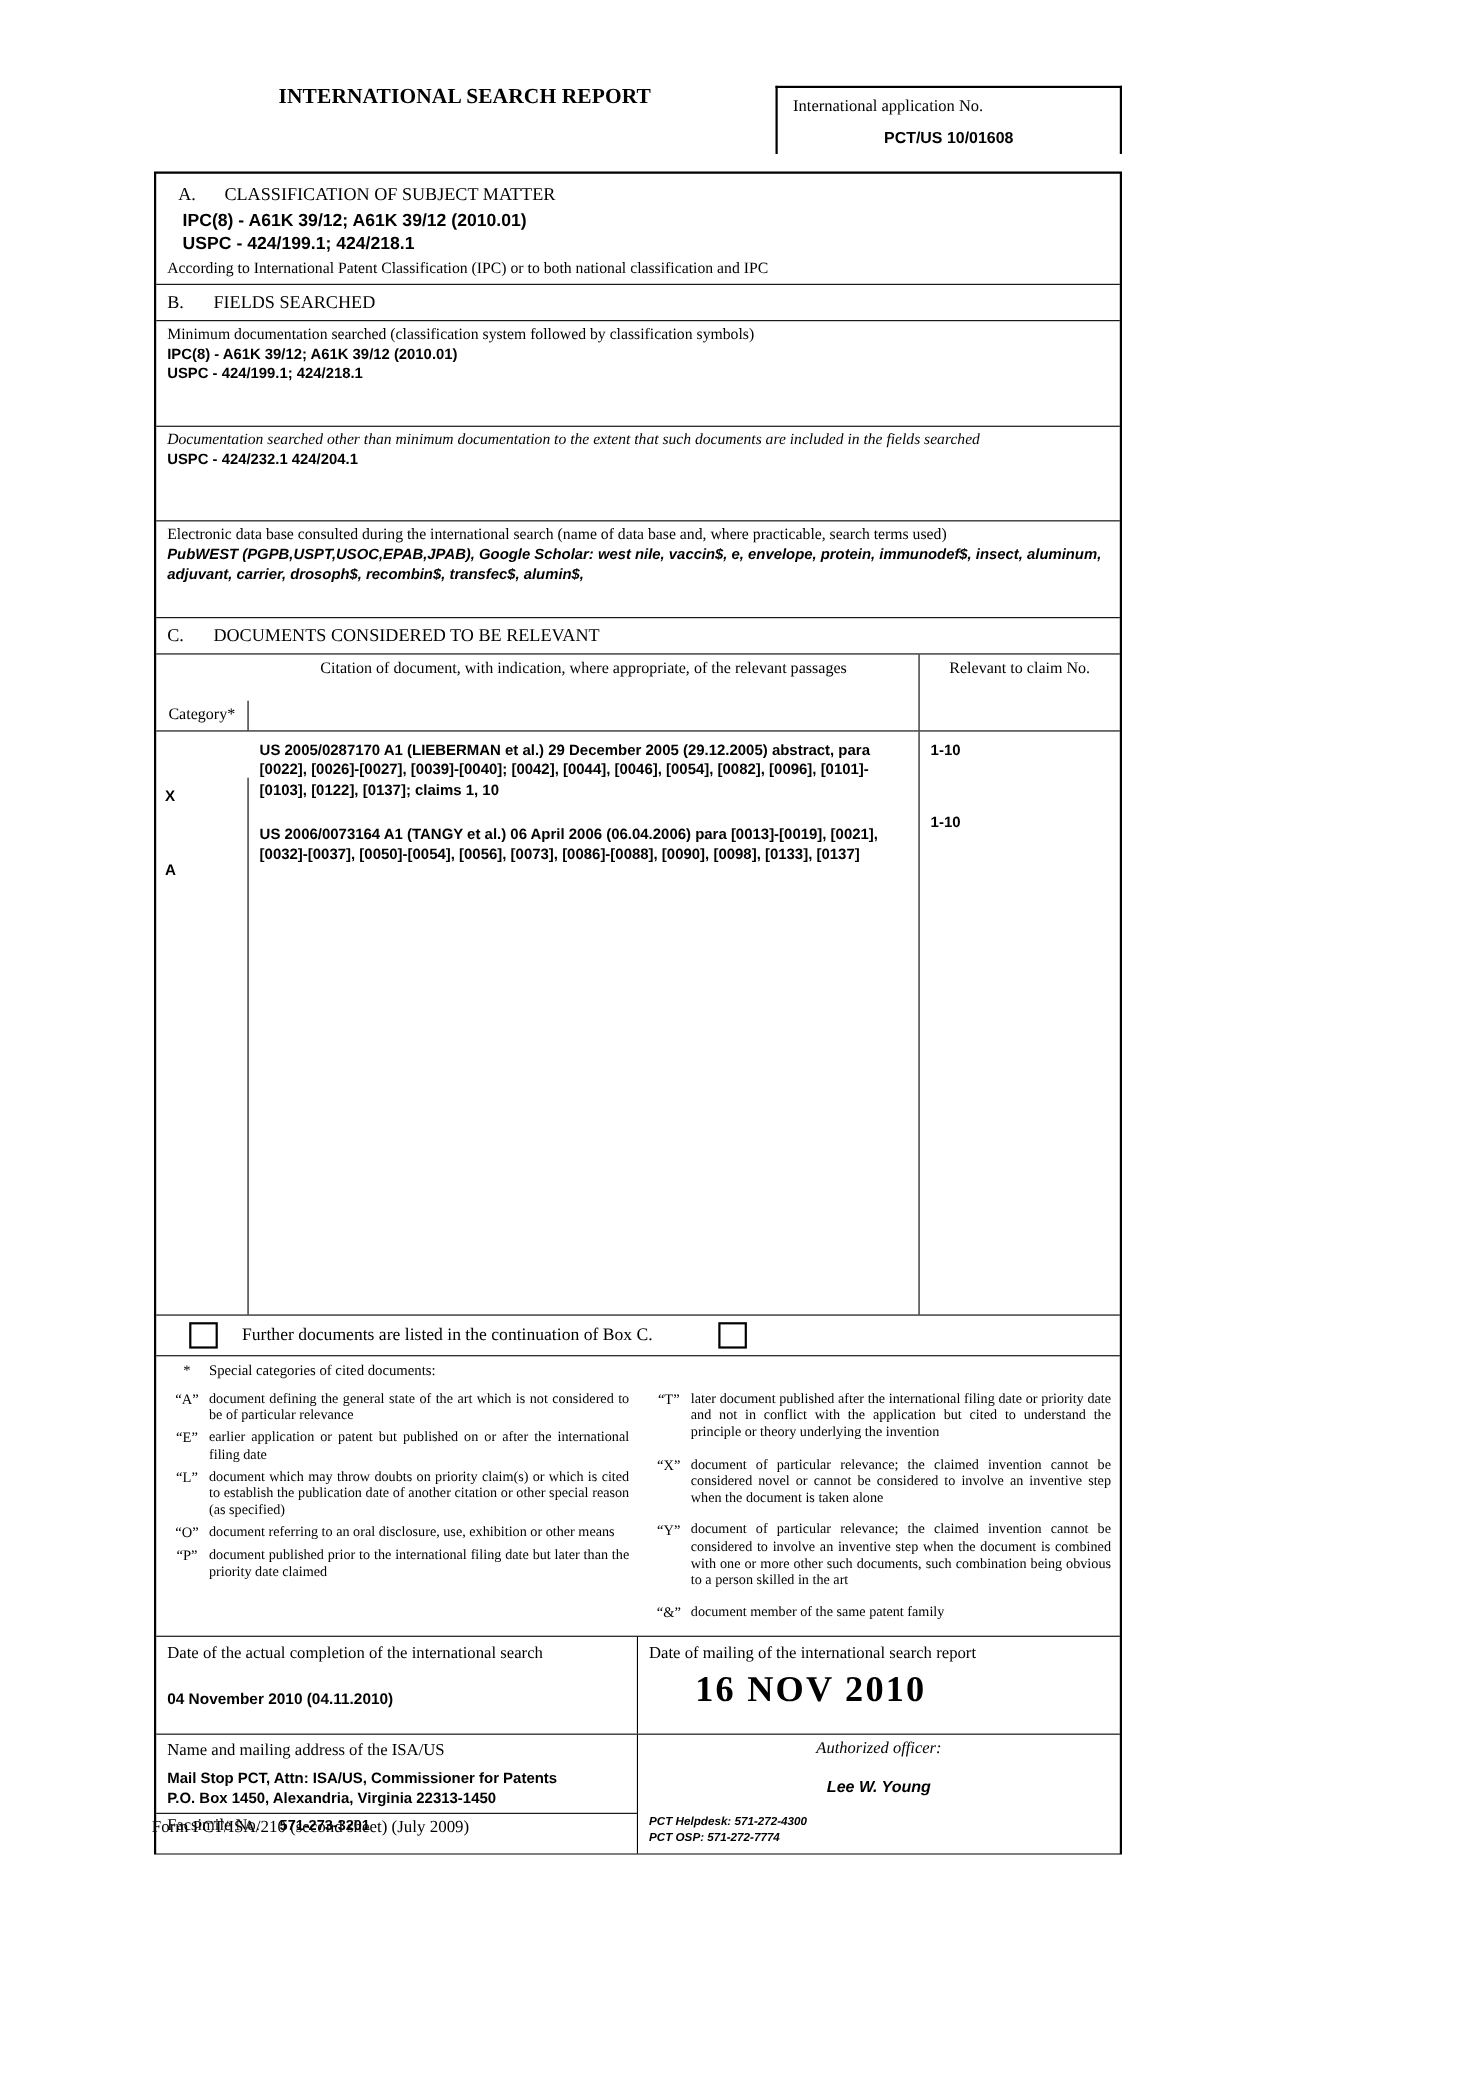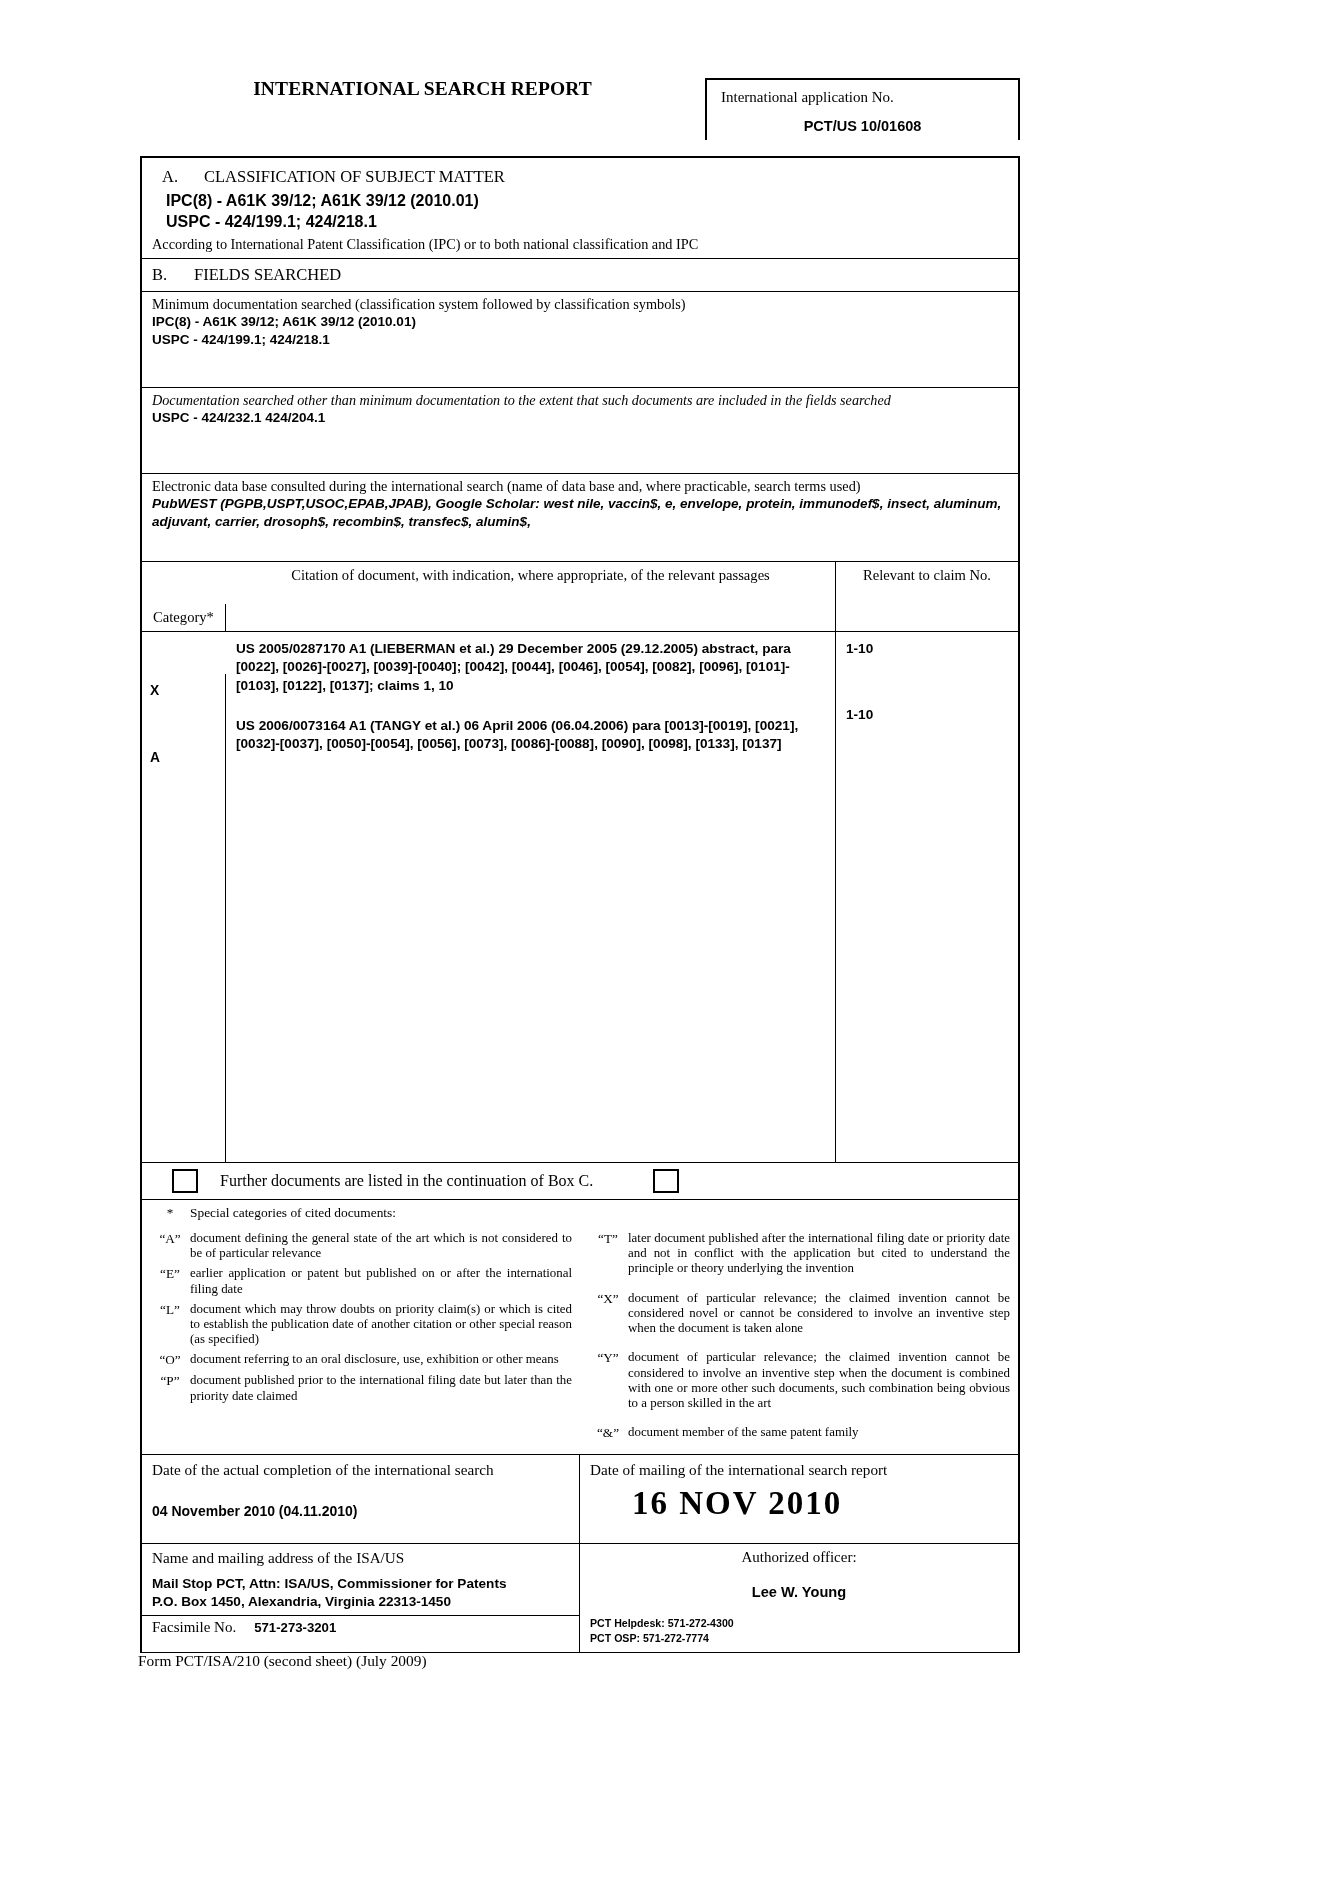--- a/index.html
+++ b/index.html
@@ -262,20 +262,21 @@
   .addr-left {
     flex: 0 0 50%;
     border-right: 1.5px solid #000;
     box-sizing: border-box;
     padding: 5px 10px 5px 10px;
   }
   .addr-right {
     flex: 1 1 auto;
     box-sizing: border-box;
     padding: 5px 10px 5px 10px;
+    font-style: italic;
   }
   .addr-title { font-size: 15.2px; }
   .addr-line {
     font-family: "Liberation Sans", sans-serif;
     font-size: 13.6px;
     font-weight: bold;
     line-height: 1.3;
   }
   .fax-row {
     border-top: 1.5px solid #000;
@@ -360,20 +361,25 @@
         <div class="ital">Documentation searched other than minimum documentation to the extent that such documents are included in the fields searched</div>
         <div class="class-line-sm">USPC - 424/232.1 424/204.1</div>
       </div>
 
       <div class="brow tallD">
         <div class="serif-small">Electronic data base consulted during the international search (name of data base and, where practicable, search terms used)</div>
         <div class="class-line-sm" style="font-style:italic;">PubWEST (PGPB,USPT,USOC,EPAB,JPAB), Google Scholar: west nile, vaccin$, e, envelope, protein, immunodef$, insect, aluminum,</div>
         <div class="class-line-sm" style="font-style:italic;">adjuvant, carrier, drosoph$, recombin$, transfec$, alumin$,</div>
       </div>
 
+      <div class="brow">
+        <div class="sec-head" style="padding:2px 0 1px 0;">
+          <span class="ltr">C.</span><span>DOCUMENTS CONSIDERED TO BE RELEVANT</span>
+        </div>
+      </div>
 
       <div class="ctable">
         <div class="col-cat chead">Category*</div>
         <div class="col-cit chead">Citation of document, with indication, where appropriate, of the relevant passages</div>
         <div class="col-rel chead">Relevant to claim No.</div>
       </div>
 
       <div class="ctable cbody">
         <div class="col-cat">
           <div class="cat-entry">X</div>

